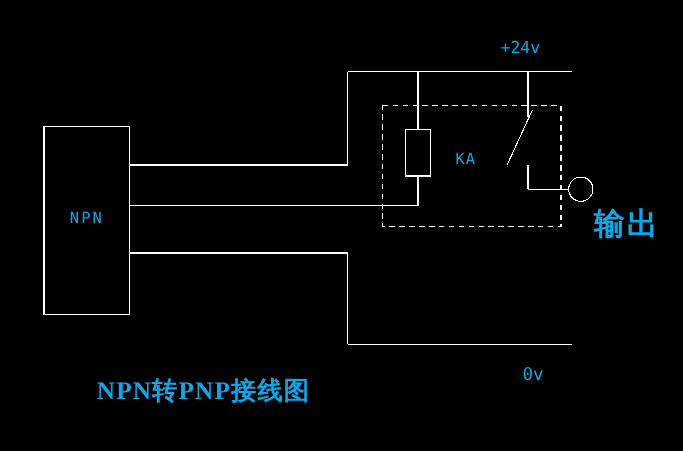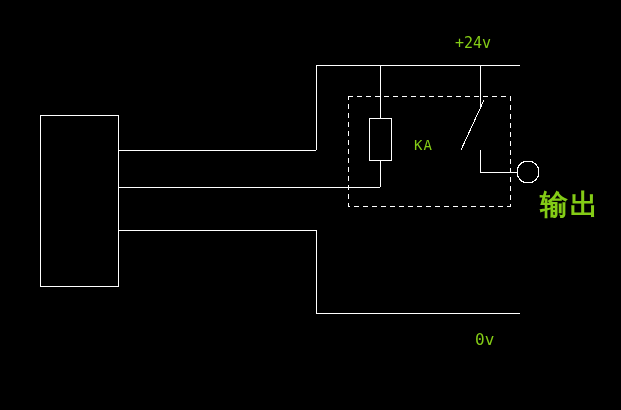--- a/index.html
+++ b/index.html
@@ -16,21 +16,21 @@
     font-family: "DejaVu Sans Mono", monospace;
   }
   .canvas svg {
     position: absolute;
     left: 0;
     top: 0;
     display: block;
   }
   .label {
     position: absolute;
-    color: #84cc16;
+    color: #0ea5e9;
     white-space: nowrap;
     line-height: 1;
   }
   .label-npn {
     left: 40px;
     top: 192px;
     width: 78px;
     text-align: center;
     font-size: 14px;
     letter-spacing: 2px;
@@ -95,23 +95,25 @@
       <line x1="480" y1="65" x2="480" y2="106"></line>
       <line x1="484" y1="100" x2="461" y2="150"></line>
       <line x1="480" y1="150" x2="480" y2="172"></line>
       <line x1="480" y1="172" x2="517" y2="172"></line>
       <circle cx="528" cy="172" r="11"></circle>
 
       <rect x="348" y="96" width="162" height="110" stroke-dasharray="5 4"></rect>
     </g>
   </svg>
 
+  <div class="label label-npn">NPN</div>
 
   <div class="label label-ka">KA</div>
 
   <div class="label label-24v">+24v</div>
 
   <div class="label label-0v">0v</div>
 
   <div class="label label-output">输出</div>
 
+  <div class="label label-title">NPN转PNP接线图</div>
 
 </div>
 
 </body></html>

